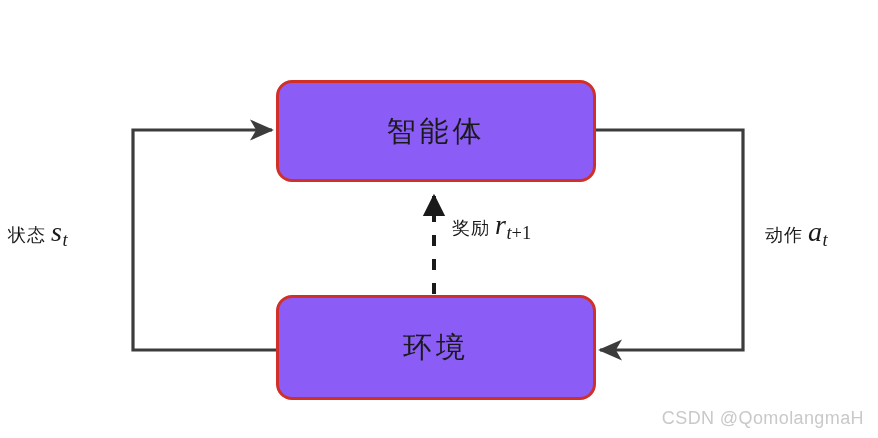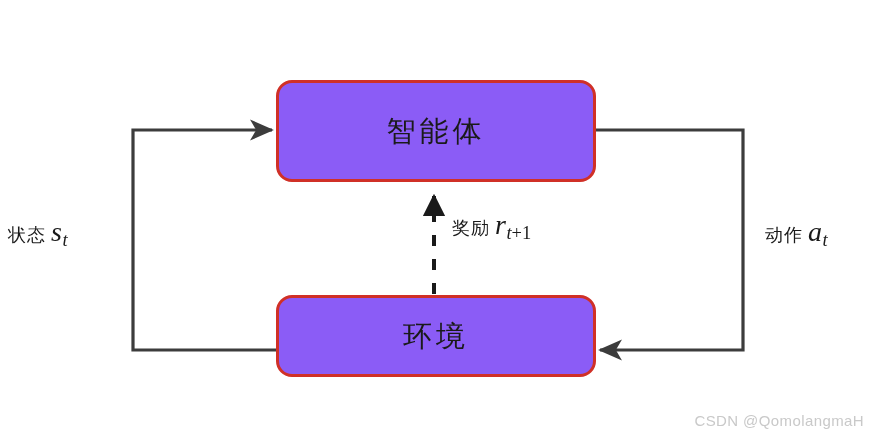--- a/index.html
+++ b/index.html
@@ -33,21 +33,21 @@
   #agent-box {
     left: 276px;
     top: 80px;
     width: 320px;
     height: 102px;
   }
   #env-box {
     left: 276px;
     top: 295px;
     width: 320px;
-    height: 82px;
+    height: 105px;
   }
   .node-label {
     font-family: "DejaVu Serif", "Liberation Serif", serif;
     font-size: 29px;
     color: #1a1a1a;
     letter-spacing: 4px;
     line-height: 1;
     white-space: nowrap;
   }
   .edge-label {
@@ -87,21 +87,21 @@
   #label-action {
     left: 757px;
     top: 218px;
     margin-left: 8px;
   }
   #watermark {
     position: absolute;
     right: 14px;
     bottom: 9px;
     font-family: "Liberation Sans", "DejaVu Sans", sans-serif;
-    font-size: 15px;
+    font-size: 18px;
     color: #c9c9c9;
     letter-spacing: 0.4px;
     white-space: nowrap;
   }
 </style>
 </head>
 <body>
 
 <svg id="canvas" viewBox="0 0 878 438" xmlns="http://www.w3.org/2000/svg">
   <defs>

